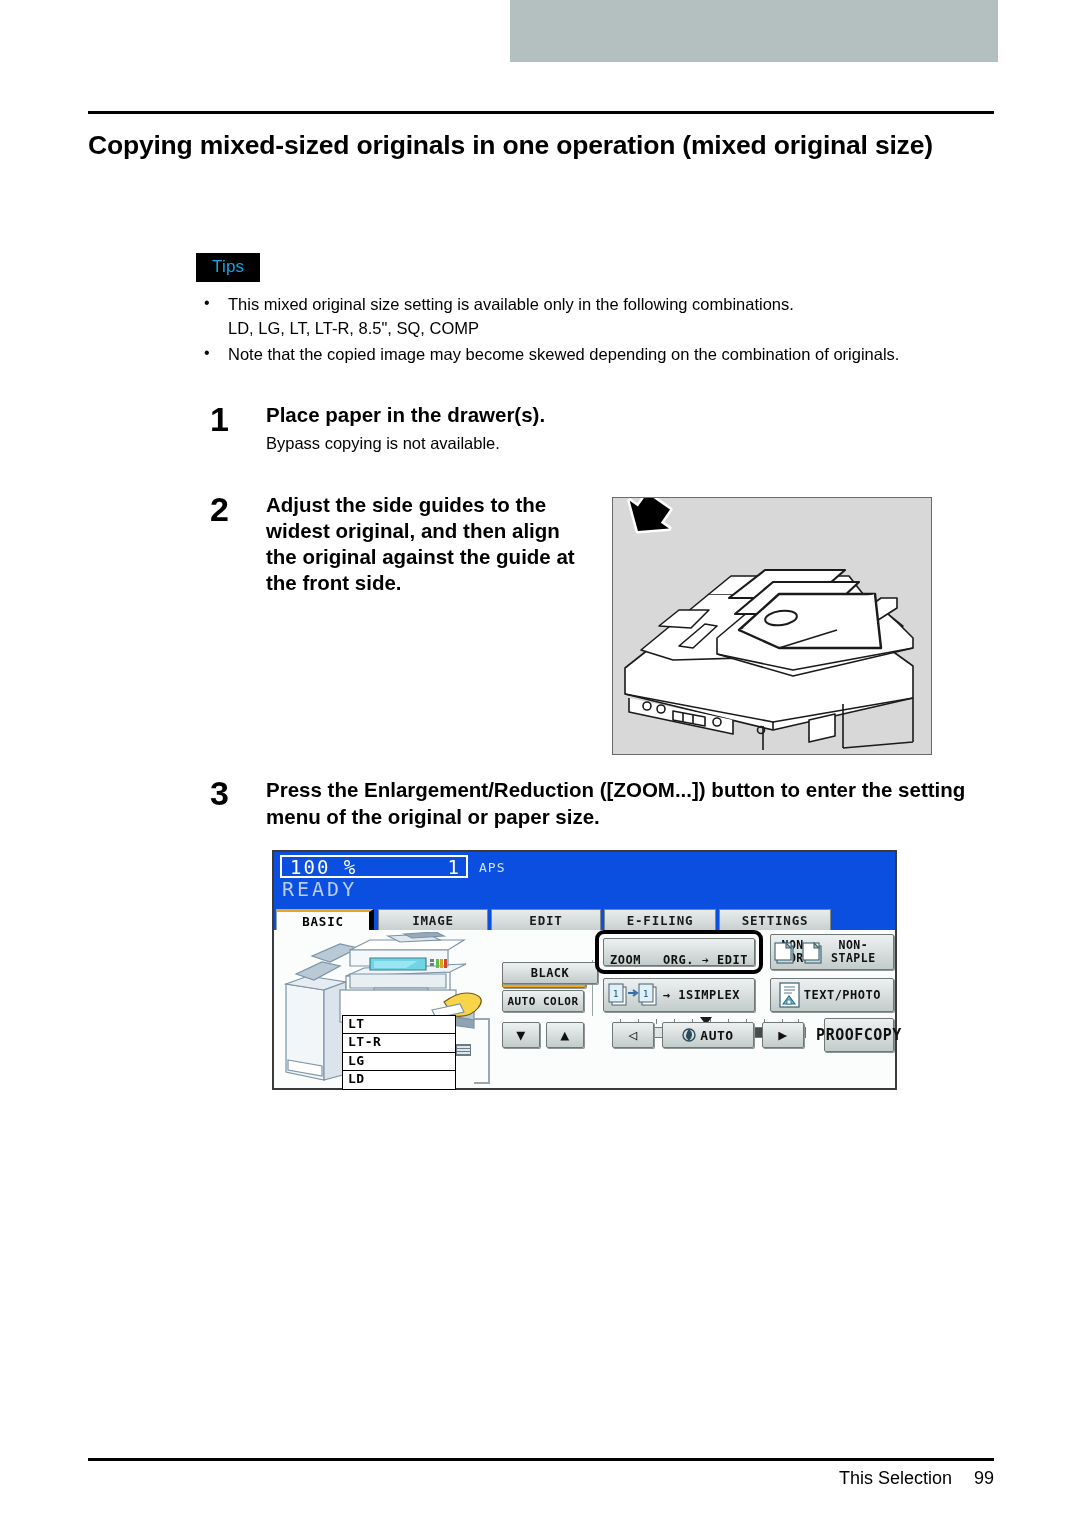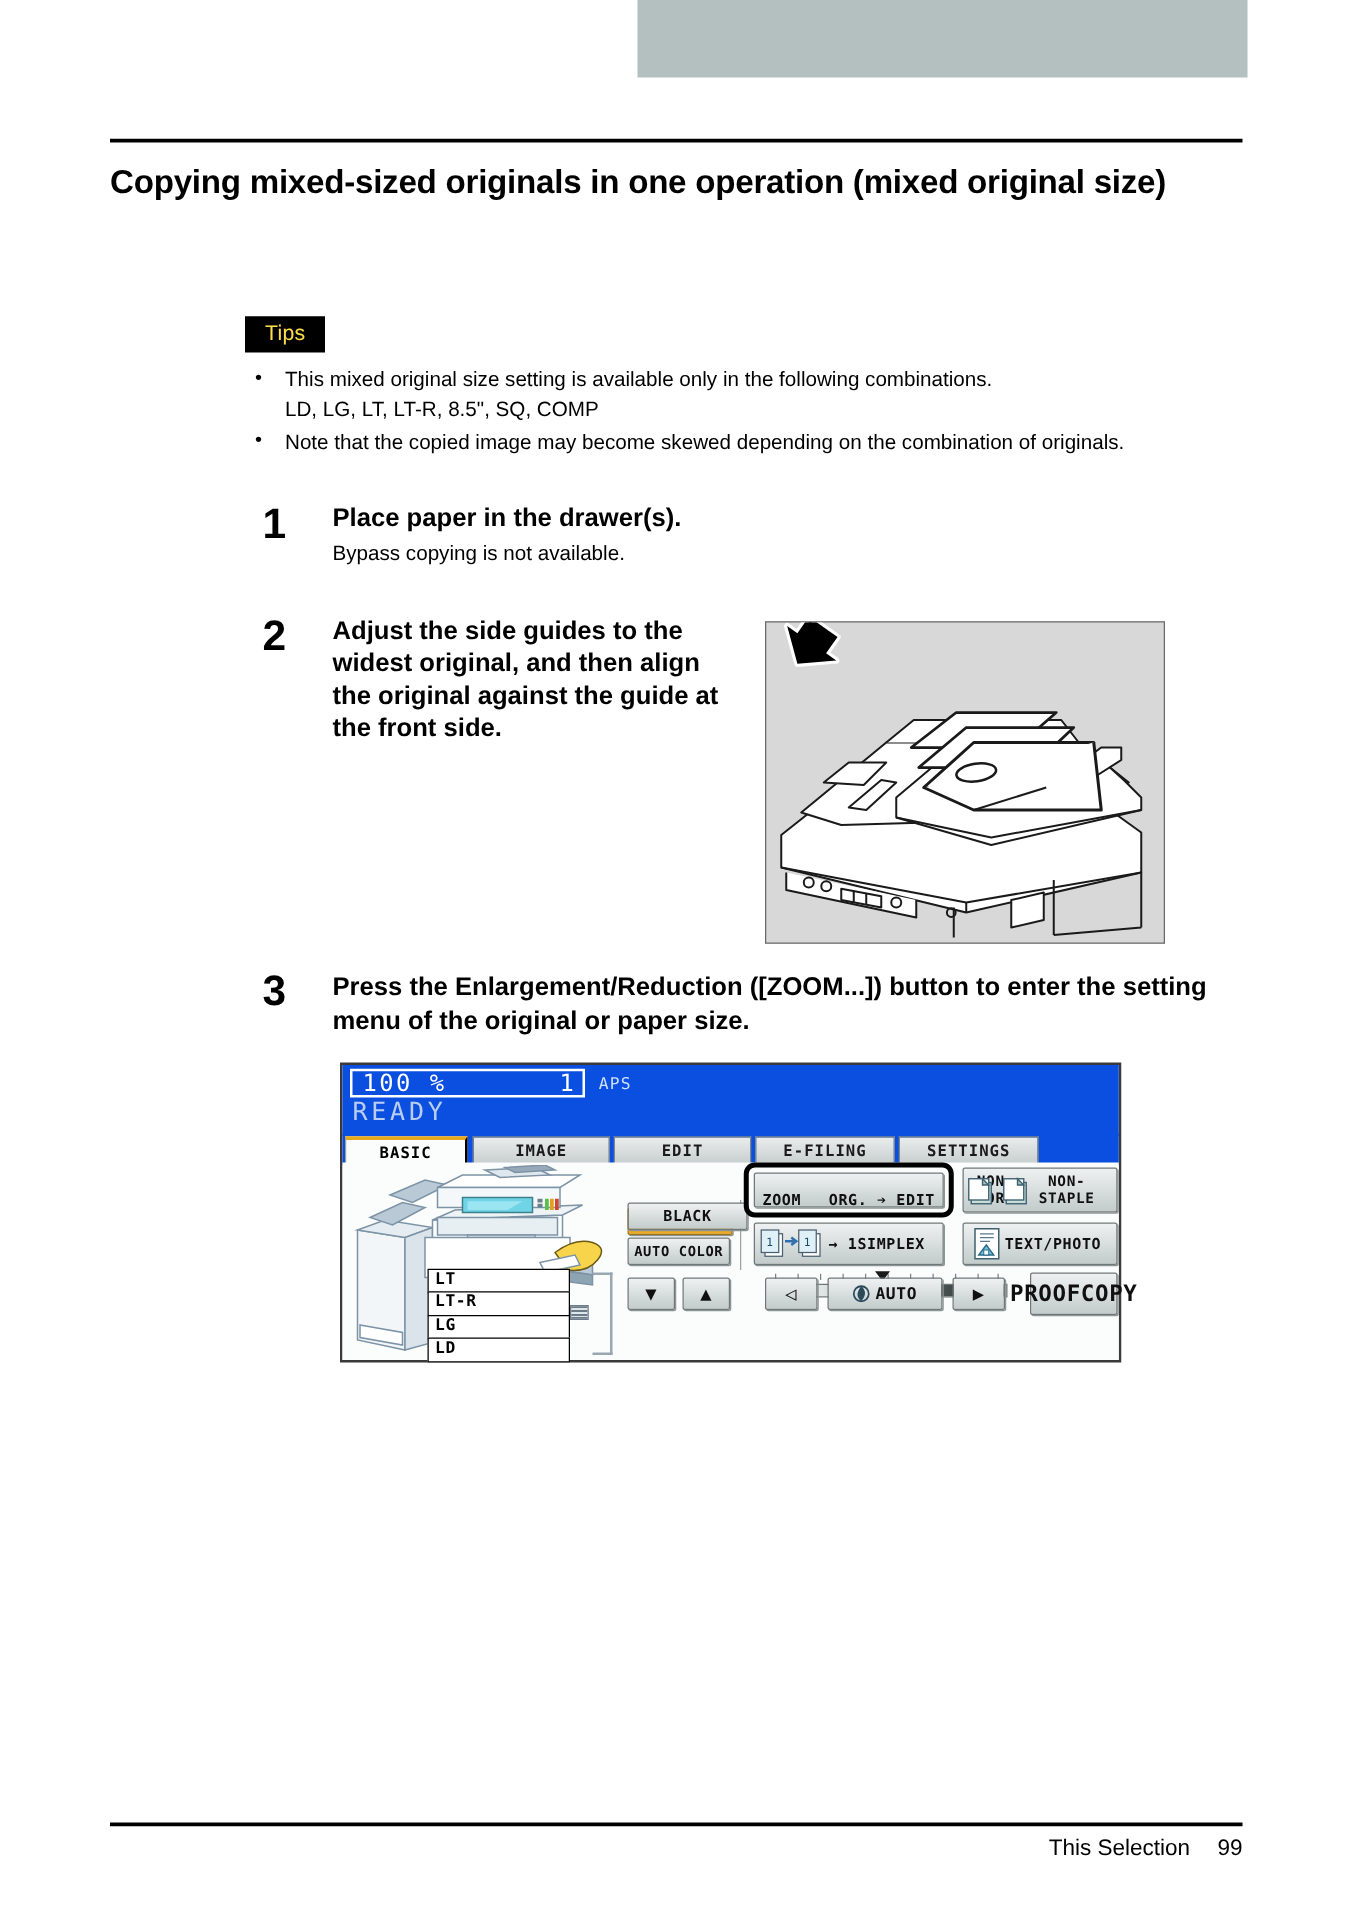--- a/index.html
+++ b/index.html
@@ -30,21 +30,21 @@
 
   
   .intro {
     position:absolute; left:186px; top:183px; width:812px;
     font-size:16.5px; line-height:25px;
   }
 
   
   .tips-badge {
     position:absolute; left:196px; top:253px;
-    background:#000; color:#fde047;
+    background:#000; color:#0ea5e9;
     font-size:17px; padding:4px 16px 5px 16px;
     letter-spacing:0.2px;
   }
   .tips-list {
     position:absolute; left:196px; top:292px; width:810px;
     font-size:16.5px; line-height:24px;
   }
   .tips-list .li { position:relative; padding-left:32px; margin-bottom:2px; }
   .tips-list .li .bul {
     position:absolute; left:8px; top:-1px; font-size:16px;
@@ -110,21 +110,21 @@
   .tab {
     position:absolute; top:2px; height:23px;
     box-sizing:border-box;
     font-size:12.5px; font-weight:bold; letter-spacing:0.8px;
     text-align:center; line-height:21px; color:#1a1a1a;
     background:linear-gradient(#e9ecec,#c6cdcd);
     border:1px solid #7d8585; border-bottom:none;
   }
   .tab.active {
     background:#fbfcfc; border-top:3px solid #e8a81e;
-    border-left:1px solid #9aa0a0; border-right:2px solid #000000;
+    border-left:1px solid #9aa0a0; border-right:5px solid #000000;
     line-height:19px; color:#000;
   }
   #tab0{ left:2px;   width:98px; }
   #tab1{ left:104px; width:110px; }
   #tab2{ left:217px; width:110px; }
   #tab3{ left:330px; width:112px; }
   #tab4{ left:445px; width:112px; }
 
   .lcd-body {
     position:absolute; left:0; top:78px; right:0; bottom:0;
@@ -201,21 +201,21 @@
   .simplex-icons { position:absolute; left:334px; top:52px; }
 
   #btnFinish { left:496px; top:4px;  width:124px; height:36px;
                justify-content:flex-end; padding-right:8px; font-size:11.5px; }
   .finish-icons { position:absolute; left:500px; top:10px; }
 
   #btnTextPhoto { left:496px; top:48px; width:124px; height:34px;
                   justify-content:flex-end; padding-right:12px; font-size:12px; }
   .textphoto-icon { position:absolute; left:503px; top:52px; }
 
-  #btnProof { left:550px; top:88px; width:70px; height:34px; font-size:18px; }
+  #btnProof { left:550px; top:88px; width:70px; height:34px; font-size:15px; }
 
   
   .density {
     position:absolute; left:338px; top:88px; width:196px; height:36px;
   }
   .density .ticks {
     position:absolute; left:4px; top:0; width:188px; height:7px;
   }
   .density .ticks i {
     position:absolute; top:1px; width:1px; height:5px; background:#7b8383;

